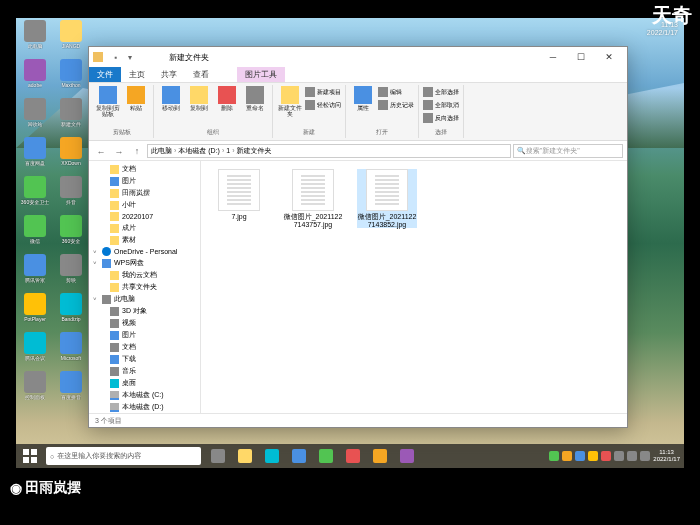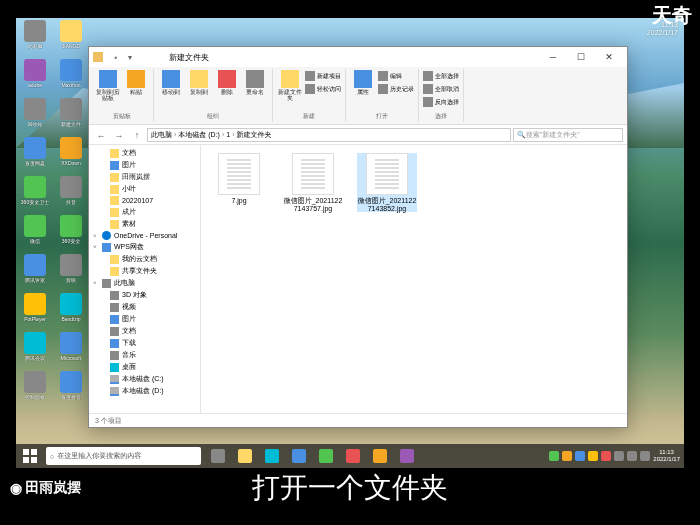--- a/index.html
+++ b/index.html
@@ -208,20 +208,28 @@
           </div>
           <div class="title-text">新建文件夹</div>
         </div>
         <div class="win-controls">
           <div class="win-btn">─</div>
           <div class="win-btn">☐</div>
           <div class="win-btn close">✕</div>
         </div>
       </div>
 
+      <div class="ribbon-tabs">
+        <div class="rtab" style="background:#1979ca;color:#fff">文件</div>
+        <div class="rtab">主页</div>
+        <div class="rtab">共享</div>
+        <div class="rtab">查看</div>
+        <div style="flex:0 0 20px"></div>
+        <div class="rtab ctx">图片工具</div>
+      </div>
 
       <div class="ribbon" id="ribbon">
           <div class="rgroup">
             <div class="rgroup-items">
               <div class="rbtn-lg">
                 <div class="rbtn-lg-icon ic-blue"></div>
                 <div class="rbtn-lg-label">复制到剪贴板</div>
               </div>
               <div class="rbtn-lg">
                 <div class="rbtn-lg-icon ic-orange"></div>
@@ -518,14 +526,13 @@
           </div>
         </div>
     </div>
   </div>
 
   <div class="wm-top">天奇</div>
   <div class="wm-bottom-left">
     <span>◉</span>
     <span>田雨岚摆</span>
   </div>
-  <div class="subtitle">打开一个文件夹</div>
 </div>
 
 </body></html>

